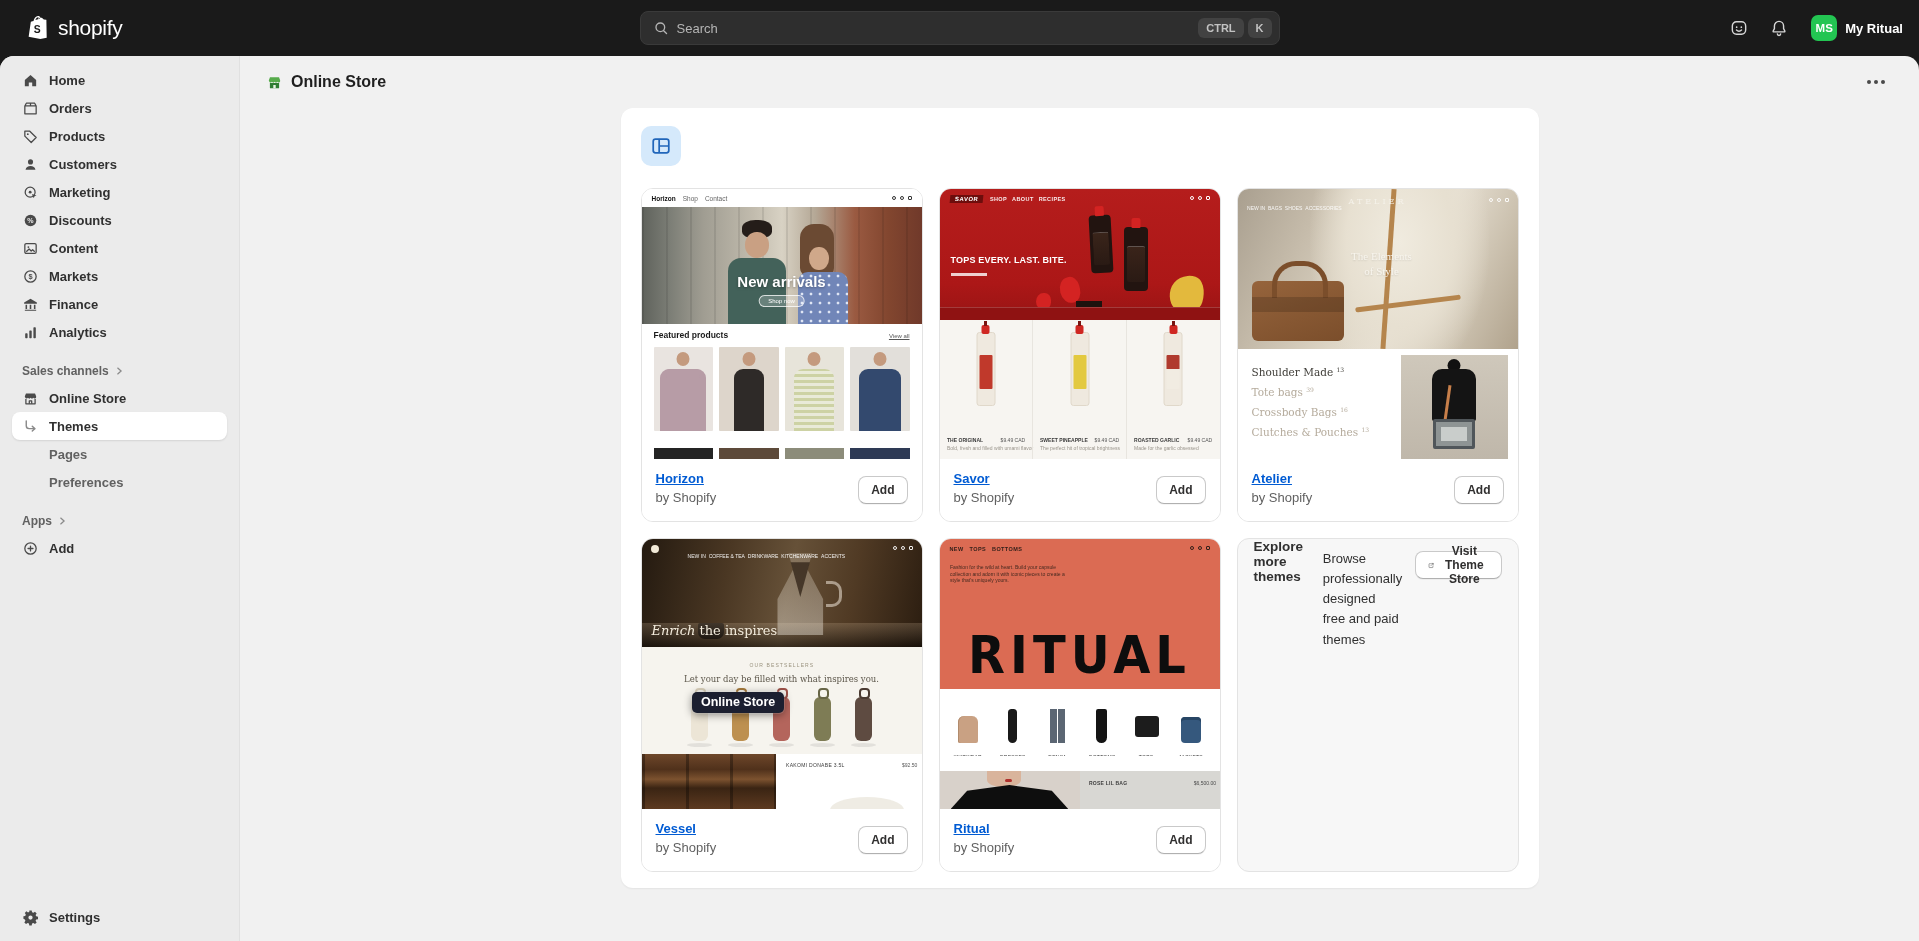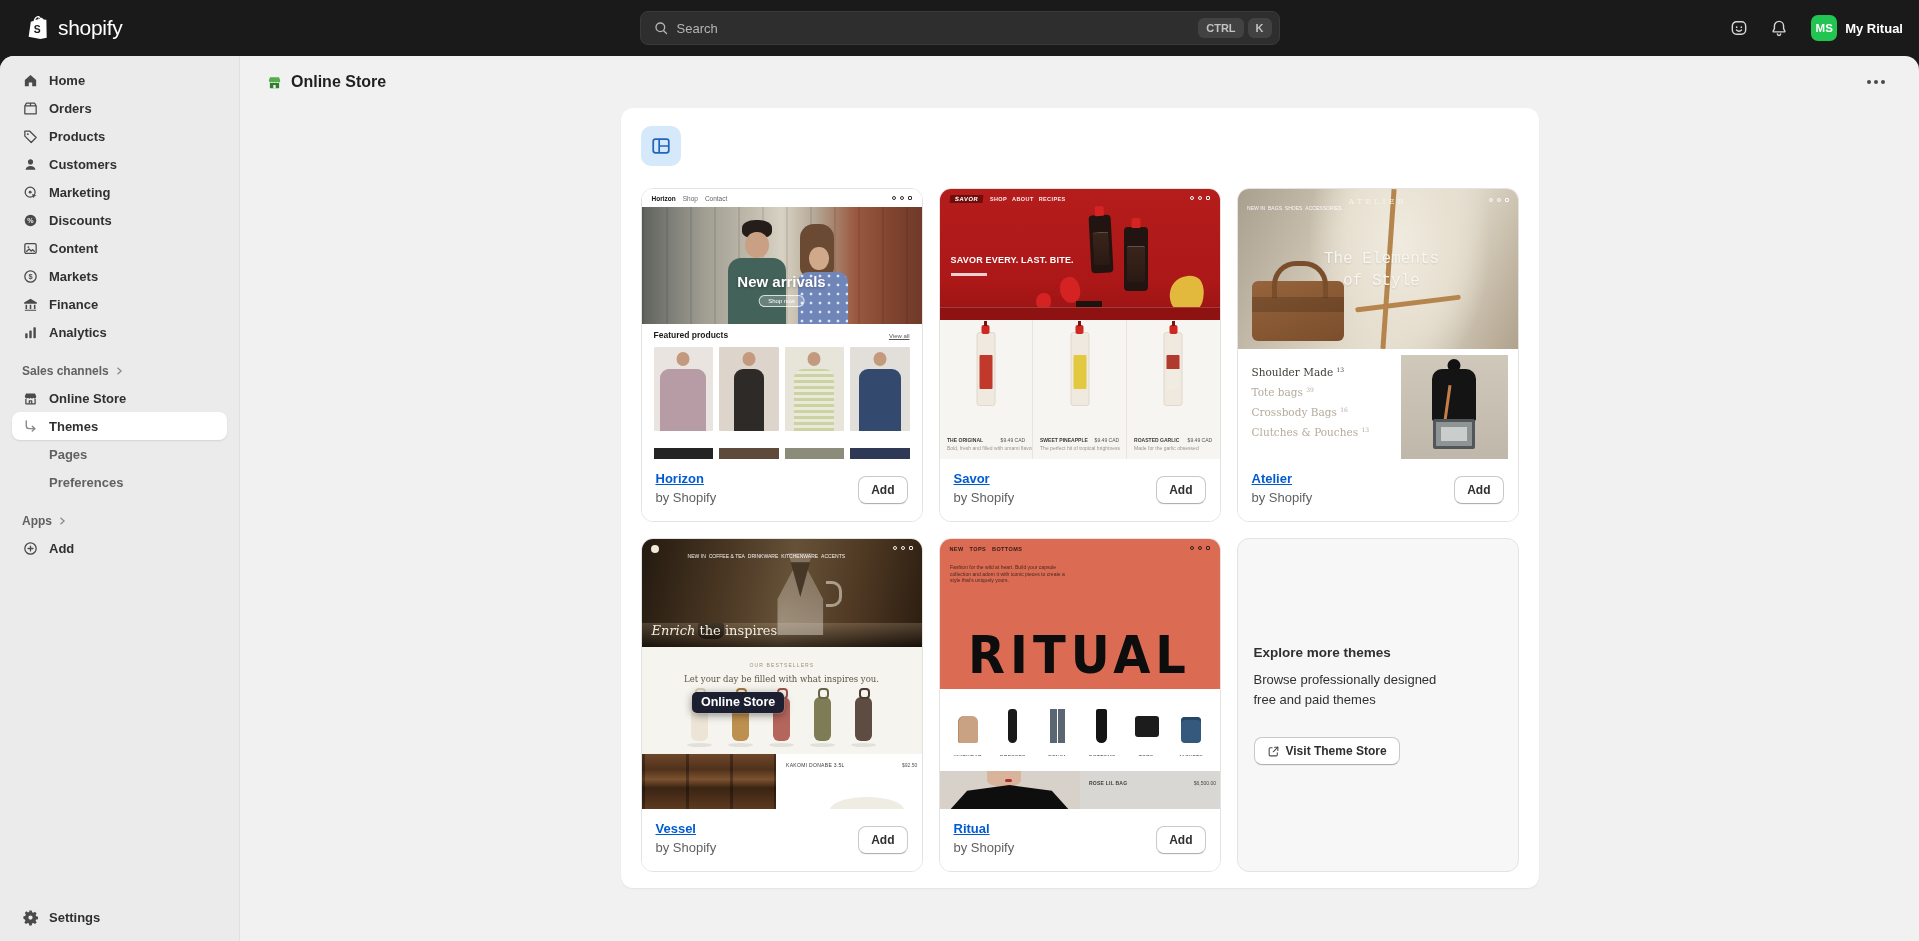--- a/index.html
+++ b/index.html
@@ -42,24 +42,24 @@
 .banner-title{font-size:13.5px;font-weight:700;color:#303030;margin:3px 0 4px}
 .banner-sub{font-size:13px;color:#303030}
 .grid{display:grid;grid-template-columns:repeat(3,282px);gap:16px}
 .tcard{border:1px solid #e3e3e3;border-radius:12px;overflow:hidden;background:#fff;position:relative}
 .preview{height:270px;position:relative;overflow:hidden;background:#fff;cursor:pointer}
 .tfoot{height:62px;padding:10px 14px;position:relative;background:#fff}
 .tname{font-size:13px;font-weight:700;color:#005bd3;text-decoration:underline;cursor:pointer;display:inline-block}
 .tauthor{font-size:13px;color:#616161;margin-top:3px}
 .btn{display:inline-flex;align-items:center;gap:6px;background:#fff;border:1px solid #c9c9c9;border-bottom-color:#b0b0b0;border-radius:8px;height:28px;padding:0 12px;font-size:12px;font-weight:600;color:#302f2f;cursor:pointer;box-shadow:0 1px 0 rgba(0,0,0,.04)}
 .add-btn{position:absolute;right:14px;top:50%;transform:translateY(-50%)}
-.explore-card{border:1px solid #e3e3e3;border-radius:12px;background:#f7f7f7;padding:0 16px;display:flex;flex-direction:column;justify-content:center}
+.explore-card{border:1px solid #e3e3e3;border-radius:12px;background:#f7f7f7;padding:0 16px;display:flex;justify-content:center}
 .explore-title{font-size:13.5px;font-weight:700;color:#303030}
 .explore-body{font-size:13px;color:#303030;line-height:1.55;margin-top:10px}
-.explore-btn{margin-top:27px;align-self:flex-start}
+.explore-btn{margin-top:12px;align-self:flex-start}
 .page-foot{margin-top:16px;text-align:center;font-size:13px;color:#303030}
 .page-foot a{color:#005bd3;text-decoration:underline;cursor:pointer}
 
 .micro{display:inline-block;font-size:7px;line-height:1.25;transform:scale(.72);transform-origin:0 0;white-space:nowrap}
 .micro-c{display:inline-block;font-size:7px;line-height:1.25;transform:scale(.72);transform-origin:50% 0;white-space:nowrap}
 .mini-icons{display:flex;gap:4px;align-items:center}
 .mini-icons i{display:block;width:4px;height:4px;border:1px solid currentColor;border-radius:50%}
 .mini-icons i.sq{border-radius:1px}
 
 .hz-nav{position:absolute;top:0;left:0;right:0;height:18px;display:flex;align-items:center;gap:7px;padding:0 10px;background:#fff;color:#666;z-index:3}
@@ -116,21 +116,21 @@
 .at-hero{position:absolute;top:0;left:0;right:0;height:160px;overflow:hidden;background:linear-gradient(115deg,#a99f8f 0%,#c6bcab 25%,#ded6c6 48%,#e6dfd2 62%,#cdc3b1 80%,#b0a28c 100%)}
 .at-blouse{position:absolute;left:26%;top:-14px;width:64%;height:130%;background:radial-gradient(ellipse at 50% 32%,#f0ebdf 0%,#e7e0d1 42%,rgba(231,224,209,0) 72%)}
 .at-strap{position:absolute;left:53%;top:0;width:5px;height:100%;background:#b5854d;transform:rotate(4deg)}
 .at-belt{position:absolute;left:42%;top:70%;width:38%;height:5px;background:#b5854d;border-radius:3px;transform:rotate(-7deg)}
 .at-bag{position:absolute;left:14px;bottom:8px;width:92px;height:60px;background:linear-gradient(160deg,#96643c,#7b4e2b);border-radius:6px}
 .at-bag::before{content:"";position:absolute;top:-20px;left:20px;width:46px;height:32px;border:5px solid #7b4e2b;border-bottom:none;border-radius:24px 24px 0 0}
 .at-bag::after{content:"";position:absolute;top:16px;left:0;right:0;height:15px;background:rgba(0,0,0,.16)}
 .at-logo{position:absolute;top:8px;left:0;right:0;text-align:center;font-family:"DejaVu Serif",serif;font-size:8px;letter-spacing:3px;color:#f5f2ea;z-index:2}
 .at-nav{position:absolute;top:9px;left:9px;color:rgba(255,255,255,.9);z-index:2}
 .at-icons{position:absolute;top:9px;right:9px;color:rgba(255,255,255,.9);z-index:2}
-.at-head{position:absolute;top:60px;left:8px;right:0;text-align:center;font-family:Liberation Mono, monospace;font-size:16px;color:#f8f5ee;line-height:1.35;text-shadow:0 1px 2px rgba(0,0,0,.12);z-index:2}
+.at-head{position:absolute;top:60px;left:8px;right:0;text-align:center;font-family:Liberation Serif, serif;font-size:11px;color:#f8f5ee;line-height:1.35;text-shadow:0 1px 2px rgba(0,0,0,.12);z-index:2}
 .at-lower{position:absolute;top:160px;left:0;right:0;bottom:0;background:#fff}
 .at-list{position:absolute;left:14px;top:14px;font-family:"DejaVu Serif",serif;font-size:10.5px;line-height:1.9;color:#b5ab9c}
 .at-list div:first-child{color:#42403b}
 .at-list sup{font-size:6px}
 .at-img{position:absolute;right:10px;top:6px;width:38%;height:calc(100% - 6px);background:linear-gradient(180deg,#cfc8bb,#bfb7aa);overflow:hidden}
 .at-fhead{position:absolute;top:4px;left:50%;transform:translateX(-50%);width:13px;height:13px;background:#111;border-radius:50%}
 .at-torso{position:absolute;top:14px;left:50%;transform:translateX(-50%);width:44px;height:52px;background:#141414;border-radius:10px 10px 2px 2px}
 .at-strap2{position:absolute;top:30px;left:42%;width:3px;height:36px;background:#c77f4a;transform:rotate(8deg)}
 .at-gbag{position:absolute;bottom:10px;left:50%;transform:translateX(-50%);width:42px;height:30px;background:#8e9494;border:3px solid #50565a;border-radius:2px}
 .at-gbag i{position:absolute;inset:5px;background:#c9cdcb;display:block}
@@ -477,21 +477,21 @@
                     <i></i>
                     <i></i>
                     <i class="sq"></i>
                   </span>
                 <span class="sv-bottle" style="left:150px;top:26px;width:22px;height:58px;transform:rotate(-3deg)"></span>
                 <span class="sv-bottle" style="left:184px;top:38px;width:24px;height:64px"></span>
                 <span class="sv-chili" style="left:120px;top:88px;width:20px;height:26px;transform:rotate(-14deg)"></span>
                 <span class="sv-chili" style="left:96px;top:104px;width:15px;height:17px"></span>
                 <span class="sv-bowl" style="left:136px;top:112px;width:26px;height:12px"></span>
                 <span class="sv-ginger" style="right:16px;top:86px;width:34px;height:38px;transform:rotate(16deg)"></span>
-                <div class="sv-head">SAVOR EVERY. LAST. BITE.</div>
+                <div class="sv-head">TOPS EVERY. LAST. BITE.</div>
                 <div class="sv-link"></div>
                 <div class="sv-shelf"></div>
               </div>
               <div class="sv-bottom">
                 <div class="sv-col">
                   <span class="sv-thumb">
                       <i style="background:#c0392b"></i>
                     </span>
                   <div class="sv-meta">
                     <span class="micro sv-nm">THE ORIGINAL</span>

